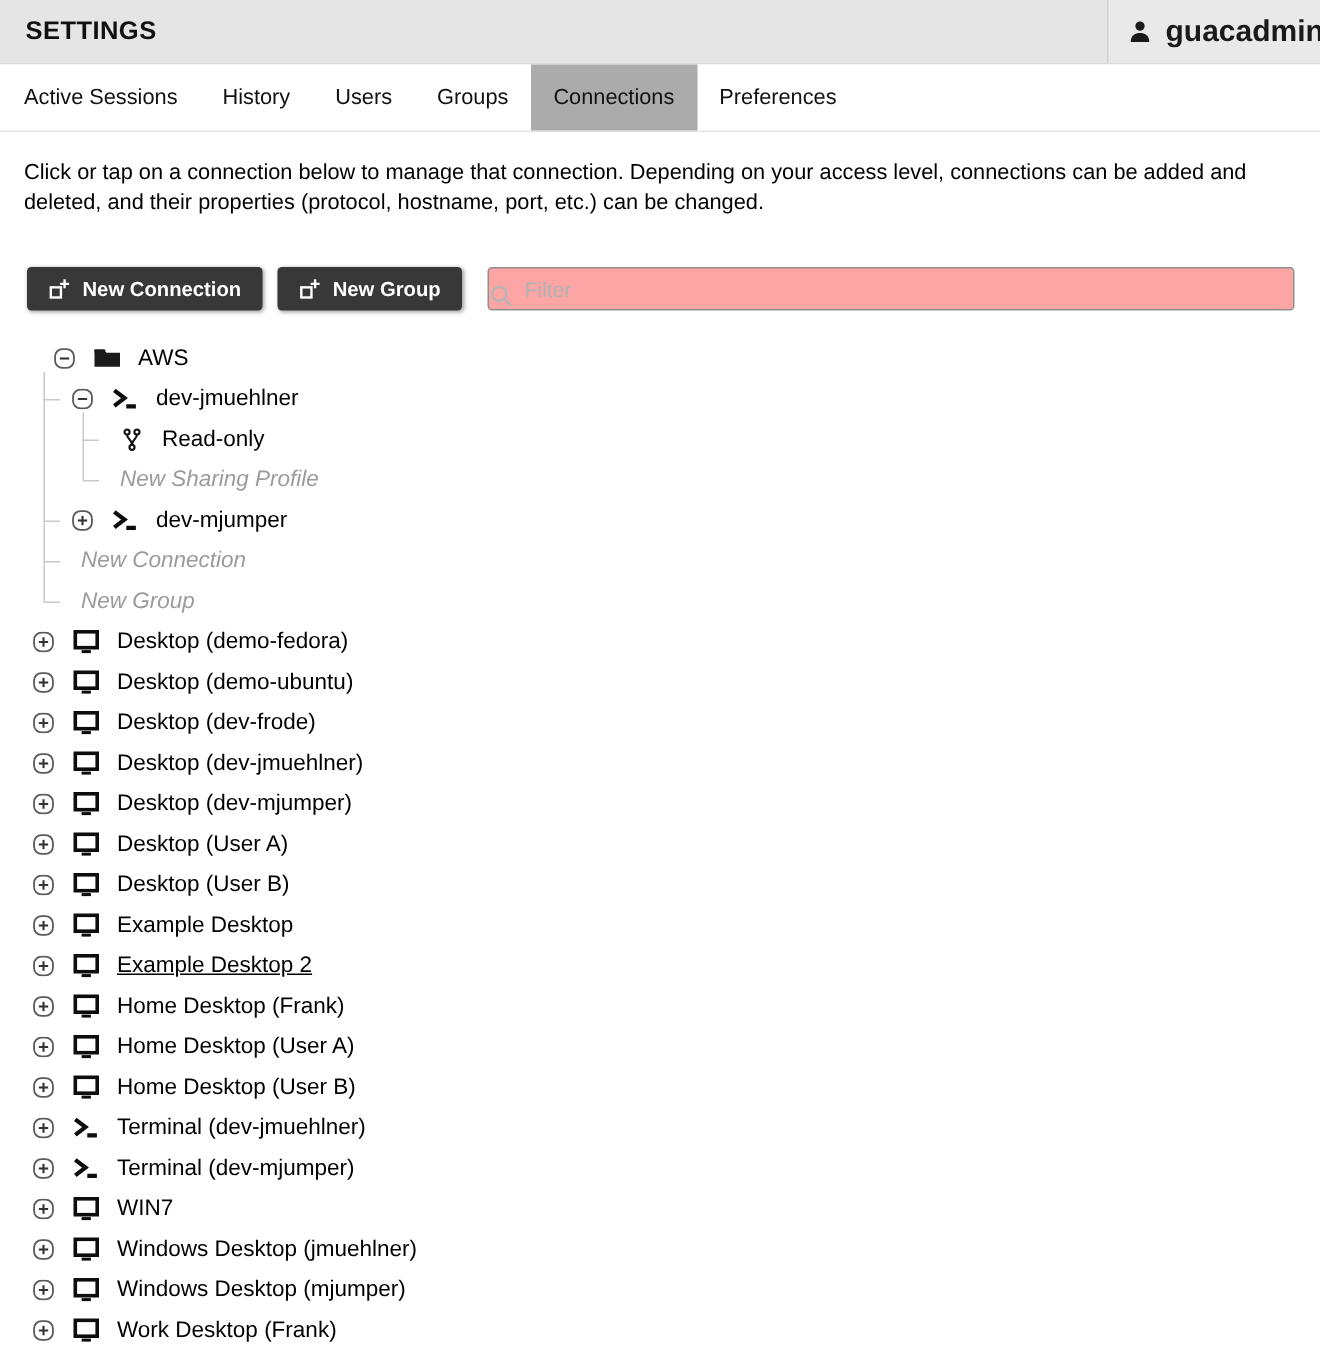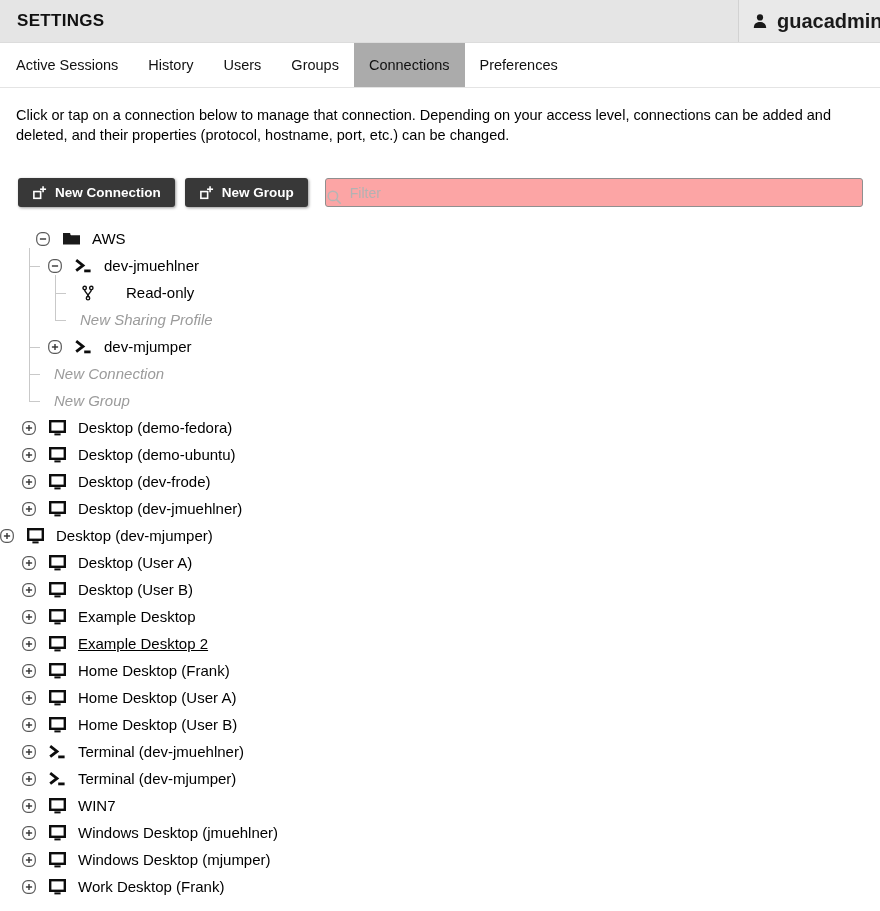--- a/index.html
+++ b/index.html
@@ -134,21 +134,21 @@
             <line x1="3.9" y1="7" x2="10.1" y2="7" stroke="#333" stroke-width="1.4"></line>
           </svg></span>
         <span class="t-icon">
           <svg width="19" height="17" viewBox="0 0 19 17">
             <path d="M2.2 3.2 L9 8.4 L2.2 13.6" fill="none" stroke="#0d0d0d" stroke-width="2.8" stroke-linejoin="miter"></path>
             <line x1="10.2" y1="13.9" x2="16.6" y2="13.9" stroke="#0d0d0d" stroke-width="2.8"></line>
           </svg>
         </span>
         <span class="label">dev-jmuehlner</span>
       </div>
-      <div class="tree-row" style="padding-left: 74px; gap: 18px;">
+      <div class="tree-row" style="padding-left: 74px;">
         <span class="t-icon no-exp">
           <svg width="12" height="16" viewBox="0 0 12 16">
             <circle cx="2.7" cy="3" r="1.7" fill="none" stroke="#111" stroke-width="1.4"></circle>
             <circle cx="9.3" cy="3" r="1.7" fill="none" stroke="#111" stroke-width="1.4"></circle>
             <circle cx="6" cy="13.2" r="1.7" fill="none" stroke="#111" stroke-width="1.4"></circle>
             <path d="M2.7 4.7 C2.7 8 6 7.6 6 11.5 M9.3 4.7 C9.3 8 6 7.6 6 11.5" fill="none" stroke="#111" stroke-width="1.4"></path>
           </svg>
         </span>
         <span class="label">Read-only</span>
       </div>
@@ -224,21 +224,21 @@
             <line x1="3.9" y1="7" x2="10.1" y2="7" stroke="#333" stroke-width="1.4"></line>
           </svg></span>
         <span class="t-icon">
           <svg width="19" height="17" viewBox="0 0 19 17">
             <rect x="2.2" y="2.2" width="14.6" height="10.6" fill="none" stroke="#0d0d0d" stroke-width="2.4"></rect>
             <rect x="6.4" y="14.4" width="6.2" height="2" fill="#0d0d0d"></rect>
           </svg>
         </span>
         <span class="label">Desktop (dev-jmuehlner)</span>
       </div>
-      <div class="tree-row" style=" text-align: center;">
+      <div class="tree-row" style="padding-left: 22px; text-align: center;">
         <span class="expander"><svg width="14" height="14" viewBox="0 0 14 14">
             <rect x="0.7" y="0.7" width="12.6" height="12.6" rx="5" fill="#fff" stroke="#5a5a5a" stroke-width="1.2"></rect>
             <line x1="7" y1="3.9" x2="7" y2="10.1" stroke="#333" stroke-width="1.4"></line>
             <line x1="3.9" y1="7" x2="10.1" y2="7" stroke="#333" stroke-width="1.4"></line>
           </svg></span>
         <span class="t-icon">
           <svg width="19" height="17" viewBox="0 0 19 17">
             <rect x="2.2" y="2.2" width="14.6" height="10.6" fill="none" stroke="#0d0d0d" stroke-width="2.4"></rect>
             <rect x="6.4" y="14.4" width="6.2" height="2" fill="#0d0d0d"></rect>
           </svg>

